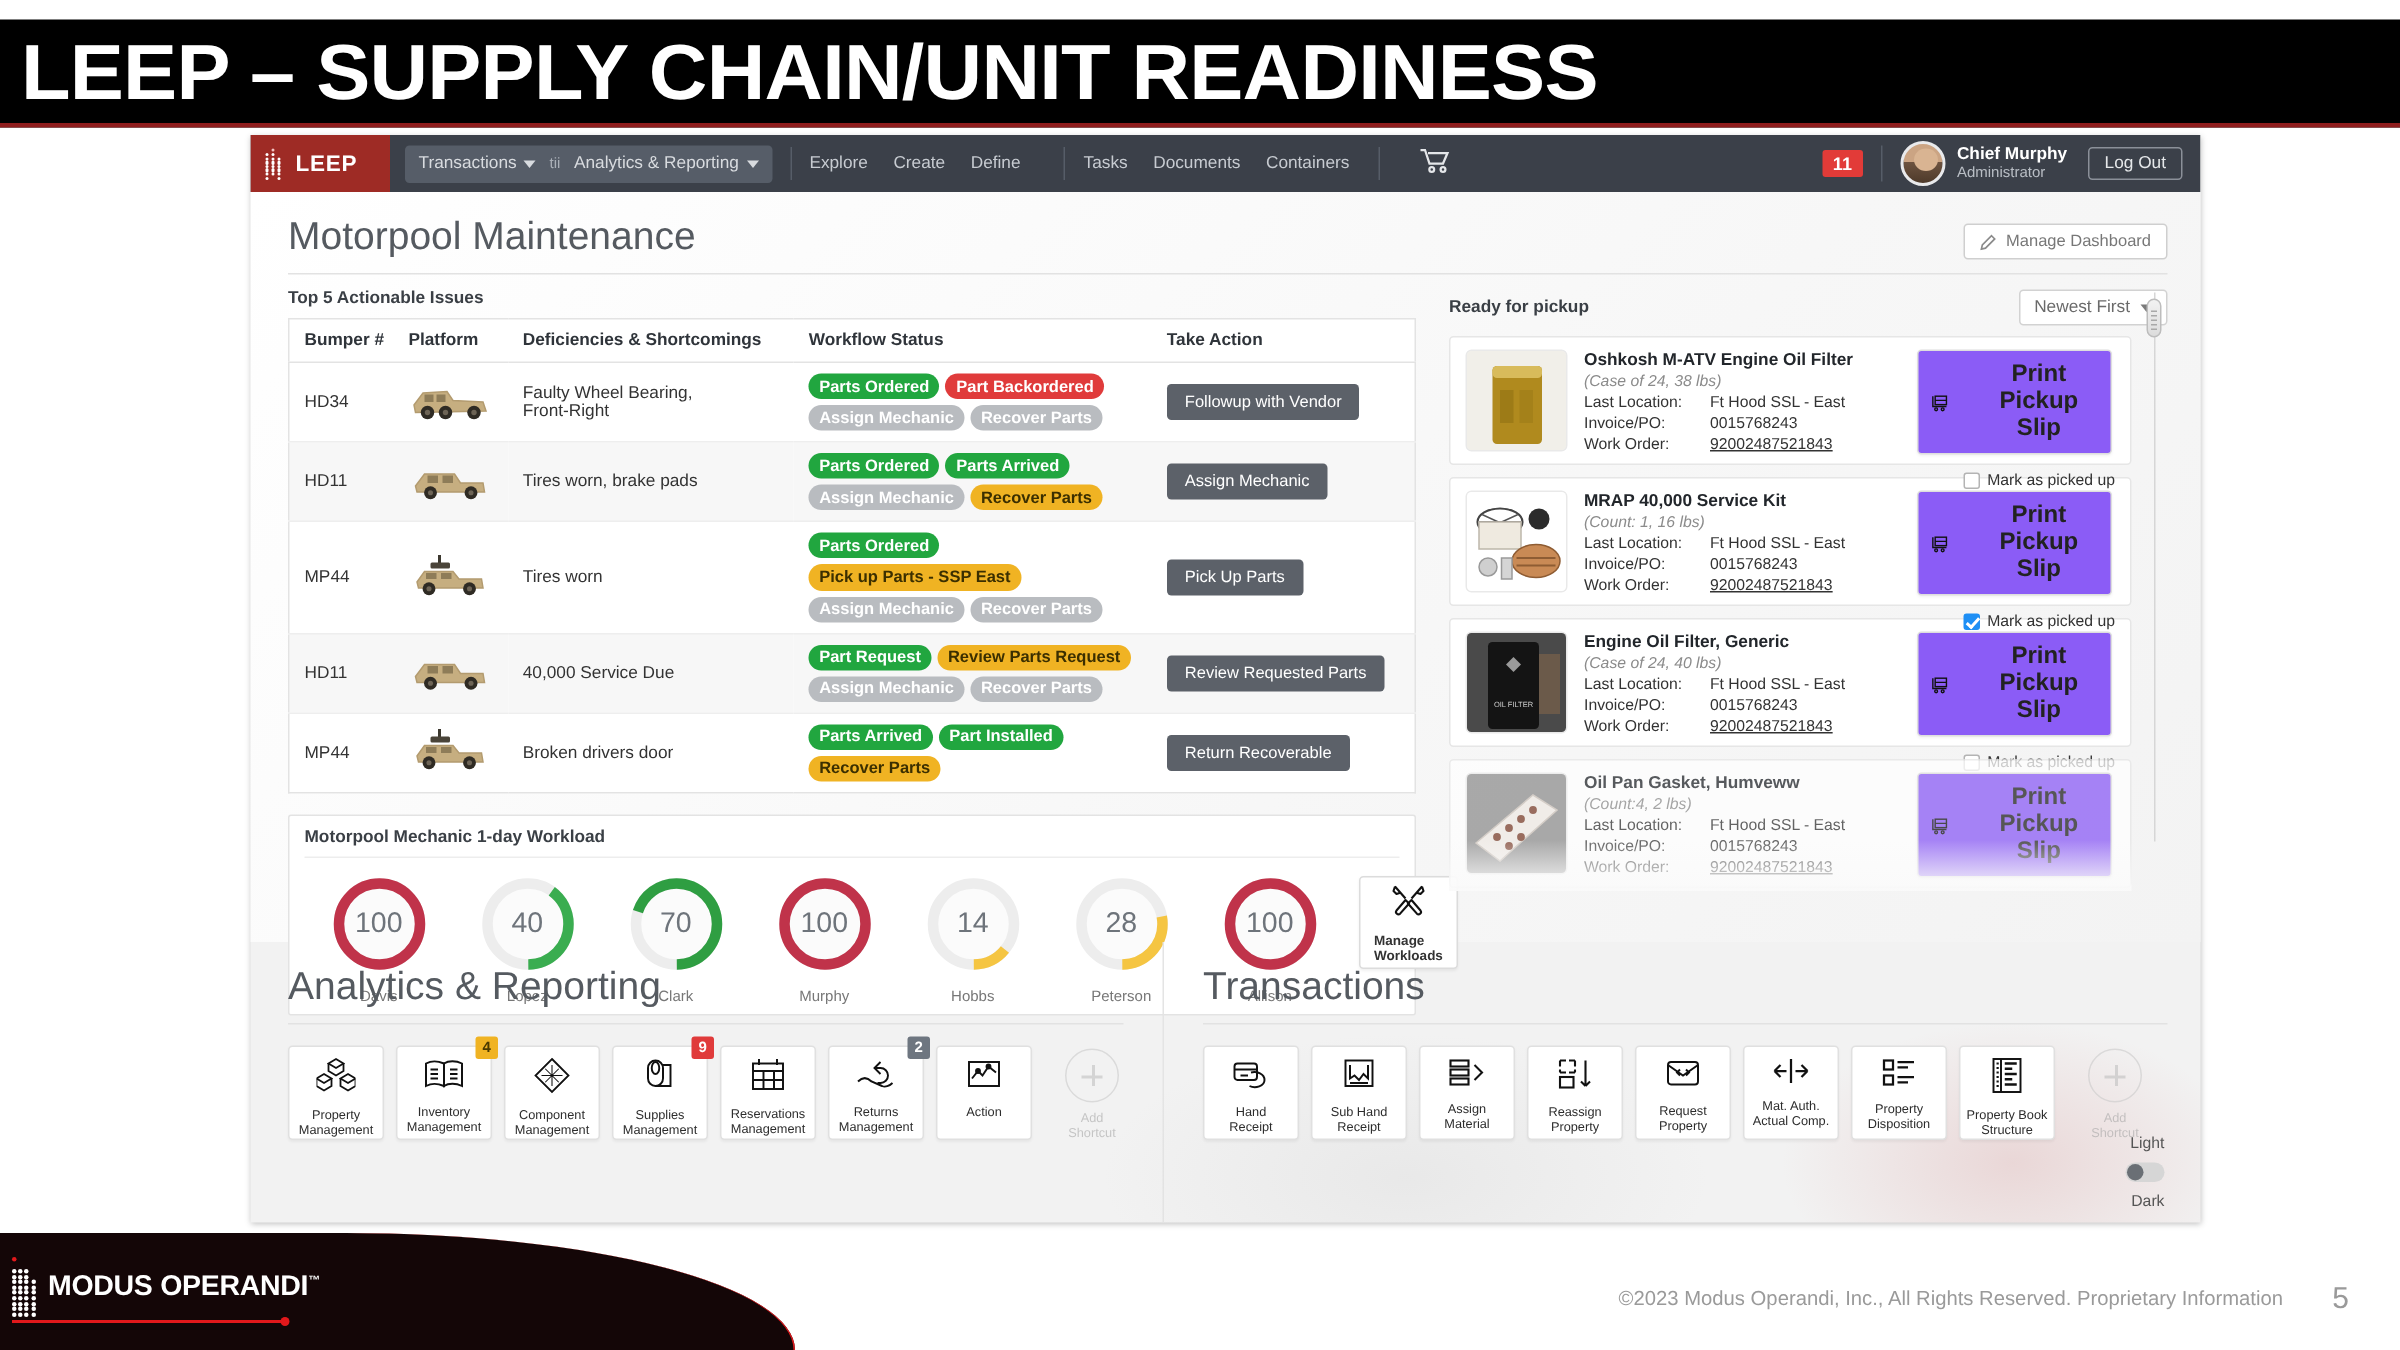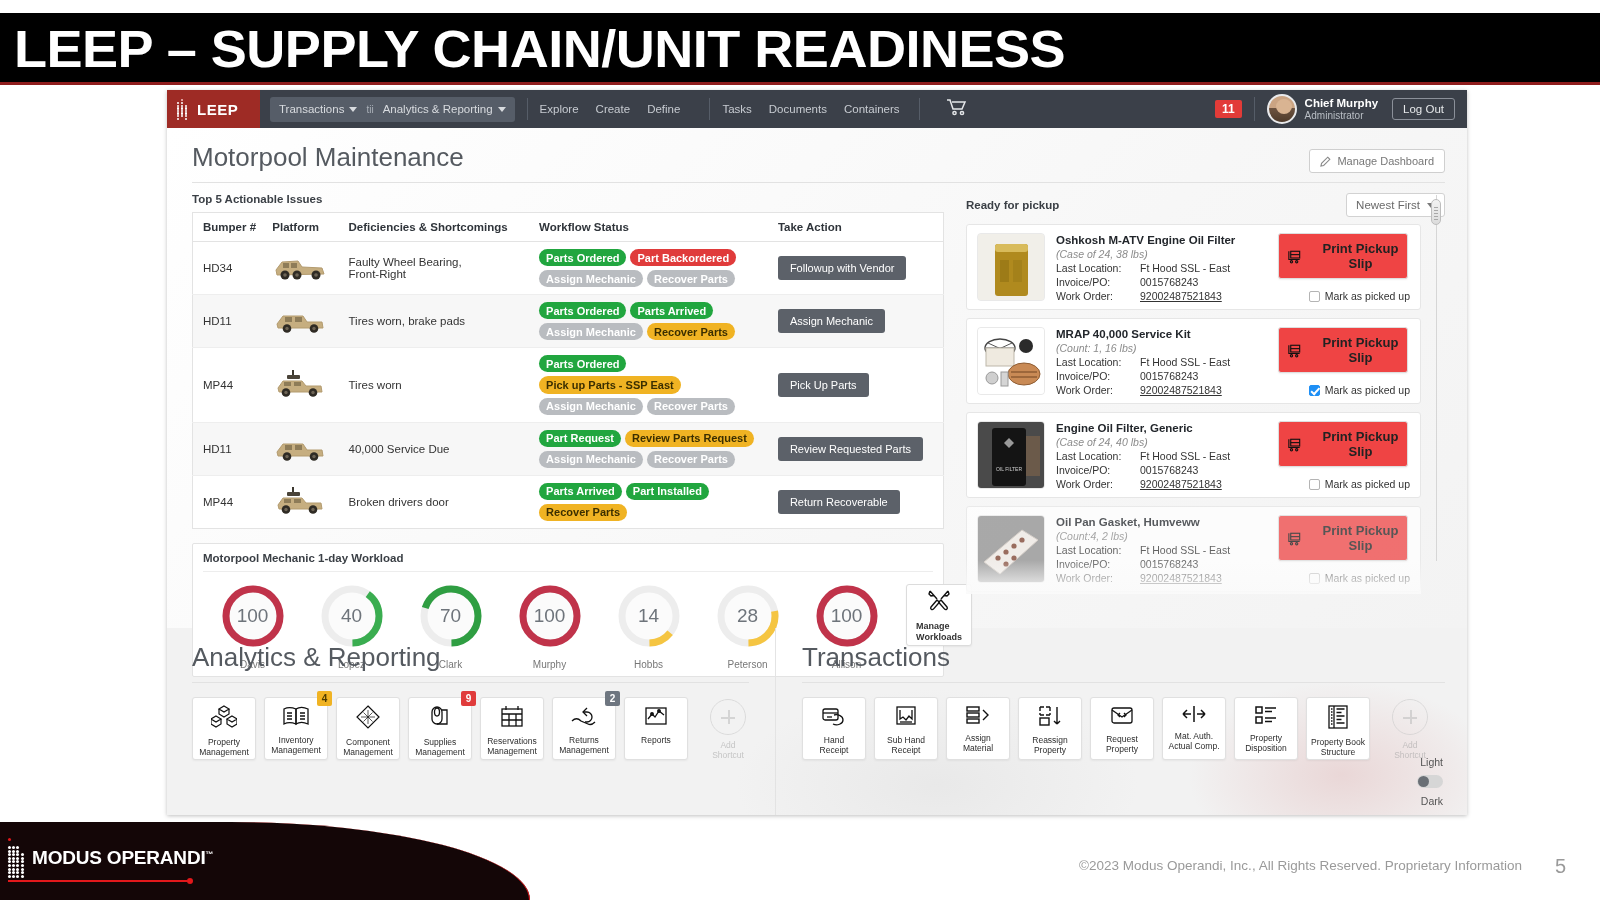--- a/index.html
+++ b/index.html
@@ -167,23 +167,23 @@
     border: 1px solid #e9e9e9; background: #efefef; position: relative;
   }
   .pickup-info { margin-left: 11px; flex: 1 1 auto; line-height: 1.32; }
   .pk-name { font-size: 11.5px; font-weight: bold; color: #22262b; }
   .pk-sub { font-size: 10.5px; font-style: italic; color: #8b8b8b; }
   .pk-row { font-size: 10.5px; color: #333; display: flex; }
   .pk-row b { font-weight: normal; width: 84px; flex: 0 0 auto; }
   .pk-row u { text-decoration: underline; }
   .pickup-actions { width: 132px; flex: 0 0 auto; text-align: right; }
   .print-btn {
-    width: 130px; border: 1px solid #dedede; background: #ef4444; border-radius: 3px;
+    width: 130px; border: 1px solid #dedede; background: #8b5cf6; border-radius: 3px;
     display: flex; align-items: center; gap: 20px; padding: 7px 8px;
-    font-size: 13px; font-weight: bold; color: #222;
+    font-size: 16px; font-weight: bold; color: #222;
     box-shadow: 0 1px 2px rgba(0,0,0,.06);
   }
   .mark-row { display: flex; align-items: center; justify-content: flex-end; gap: 5px; margin-top: 11px; font-size: 10.5px; color: #333; }
   .cb { width: 11px; height: 11px; border: 1px solid #b4b4b4; border-radius: 2px; background: #fff; position: relative; }
   .cb.on { background: #1e8ff5; border-color: #1e8ff5; }
   .cb.on::after {
     content: ""; position: absolute; left: 3px; top: 0.5px; width: 3px; height: 6.5px;
     border: solid #fff; border-width: 0 2px 2px 0; transform: rotate(42deg);
   }
   .pickup-fade {
@@ -867,21 +867,21 @@
       <span class="tile-label" style="white-space: pre-line;">Returns
 Management</span>
             </div>
             <div class="tile">
       <span><svg width="24" height="22" viewBox="0 0 24 22" fill="none" stroke="#111" stroke-width="1.3">
     <rect x="2" y="3" width="20" height="16"></rect>
                   <path d="M4 14l4-5 3 3 4-6 5 4"></path>
     <circle cx="8" cy="9" r="1.3" fill="#111"></circle>
                   <circle cx="15" cy="6" r="1.3" fill="#111"></circle>
                 </svg></span>
-      <span class="tile-label" style="white-space: pre-line;">Reports</span>
+      <span class="tile-label" style="white-space: pre-line;">Action</span>
             </div>
             <div class="add-shortcut">
               <span class="add-circle"></span>
     <span class="lbl">
       <span>Add</span><br>
       <span>Shortcut</span></span>
             </div>
           </div>
       </div>
 

